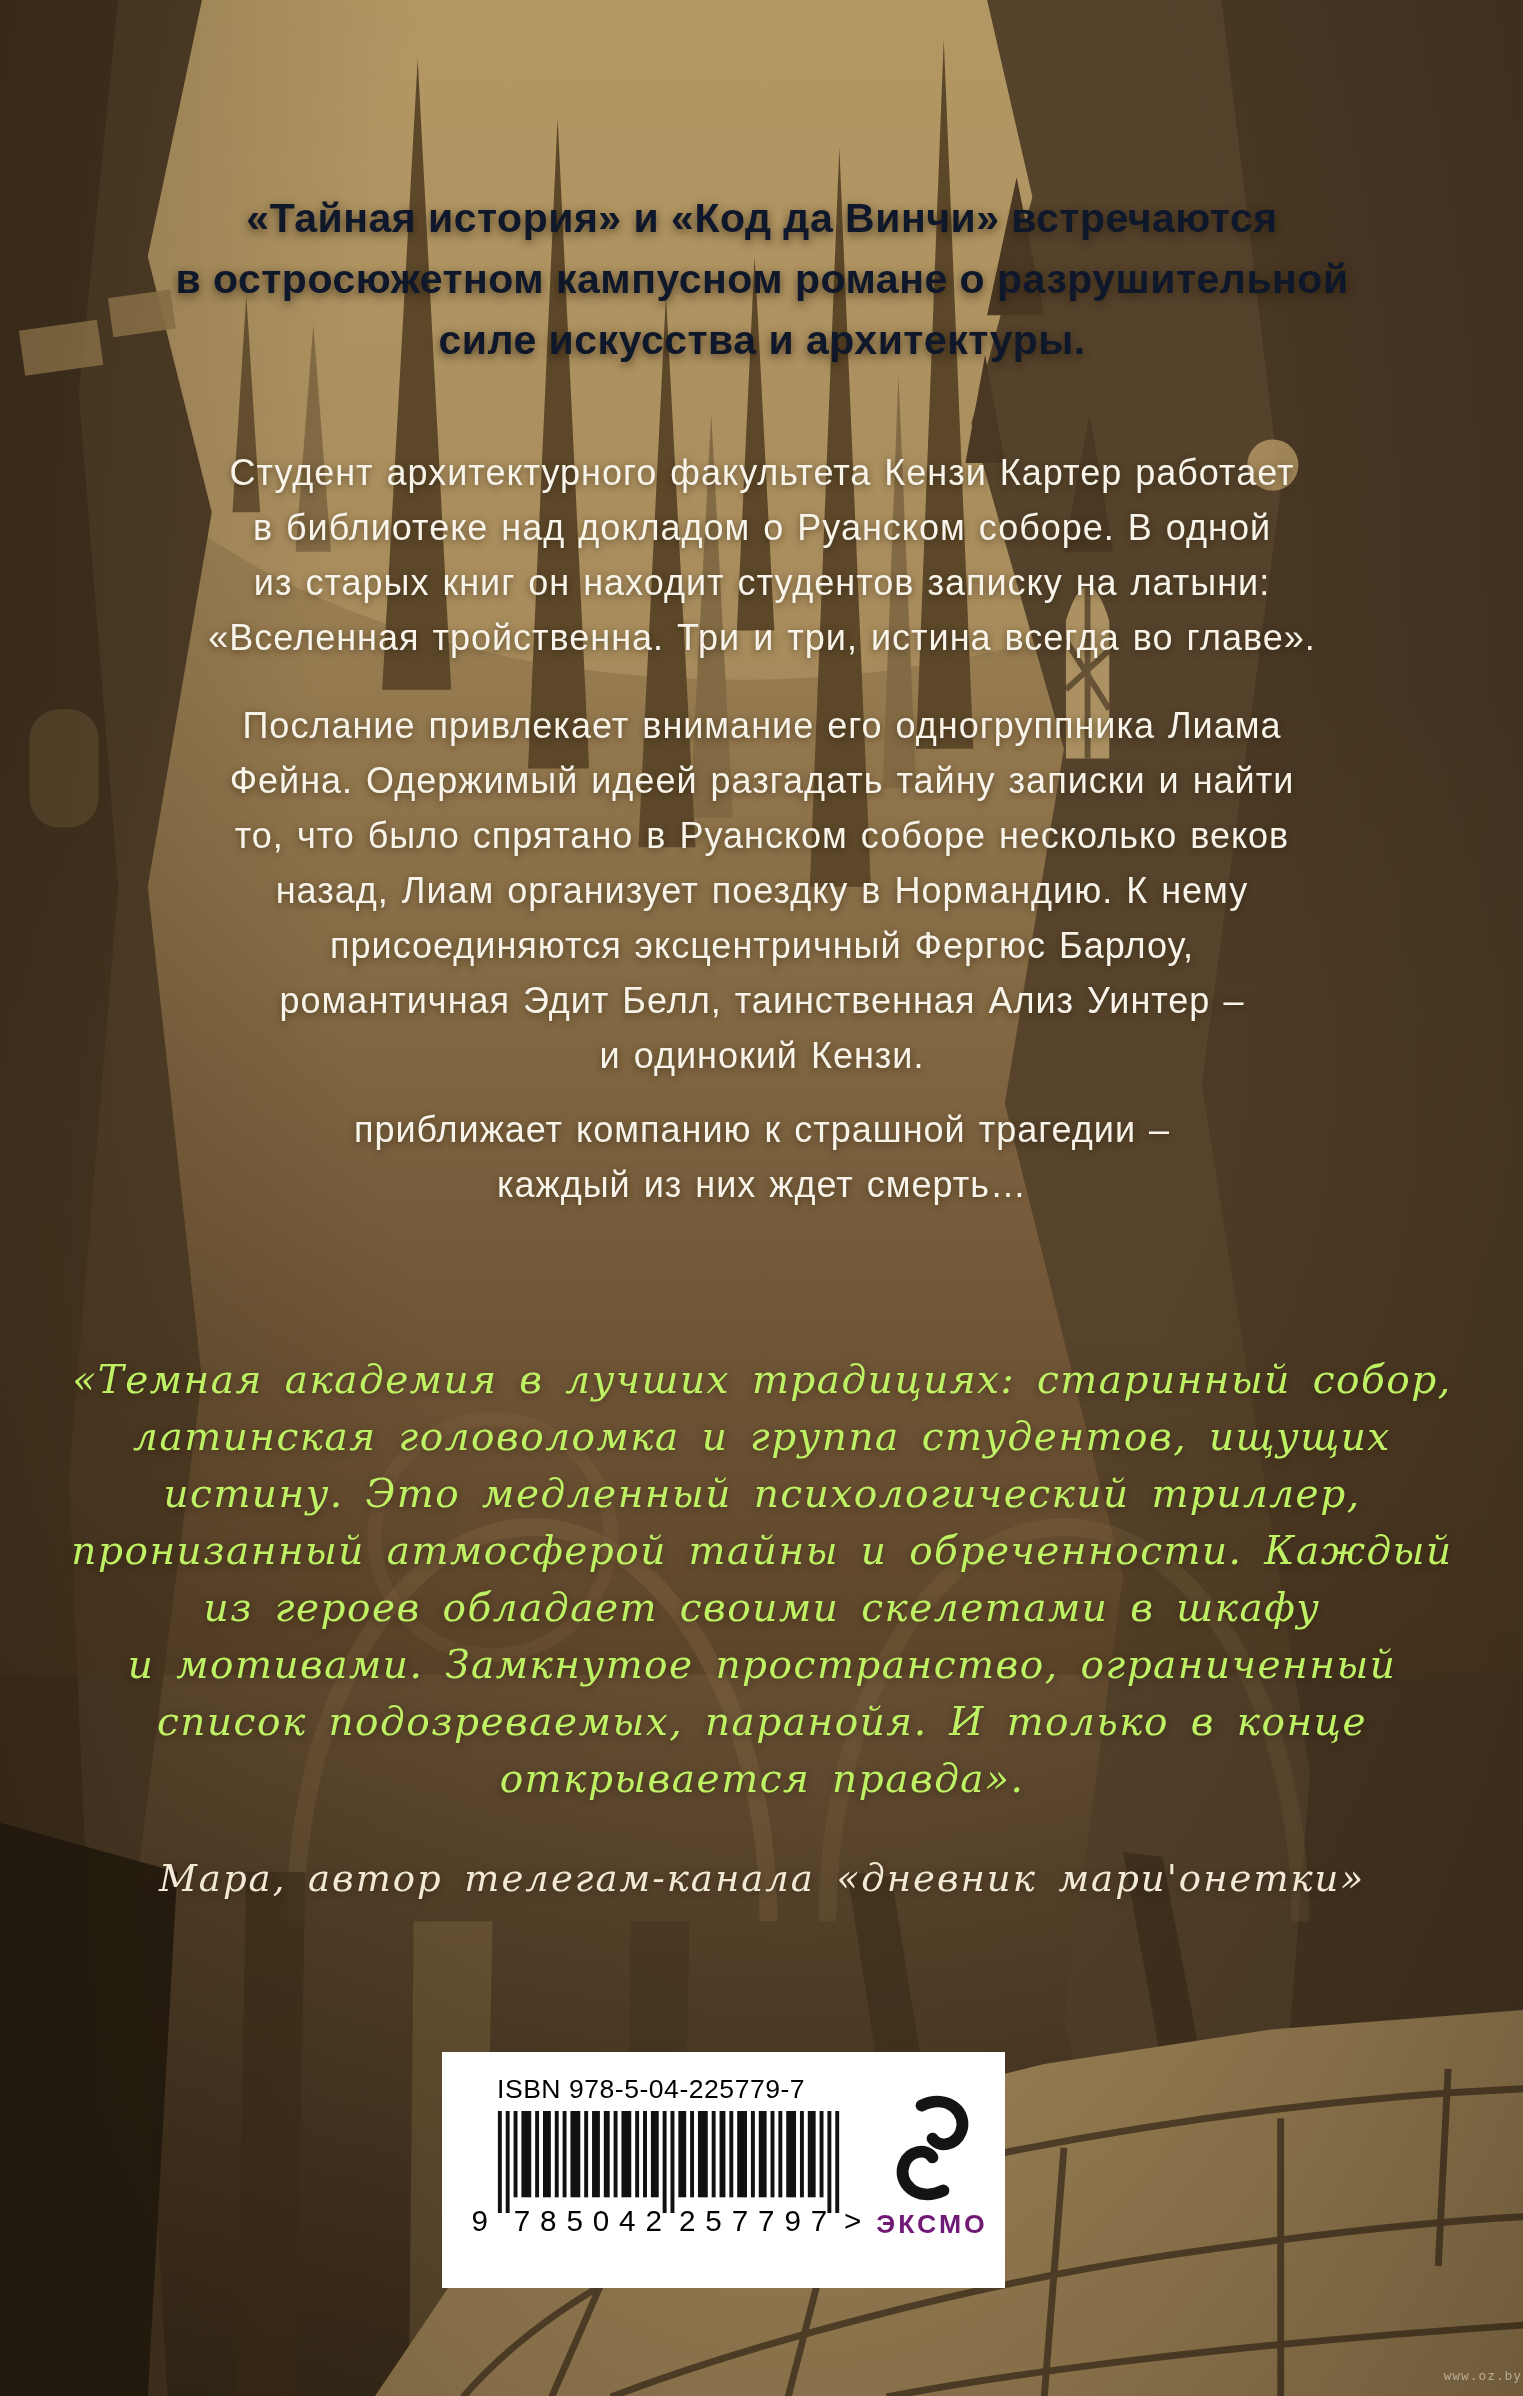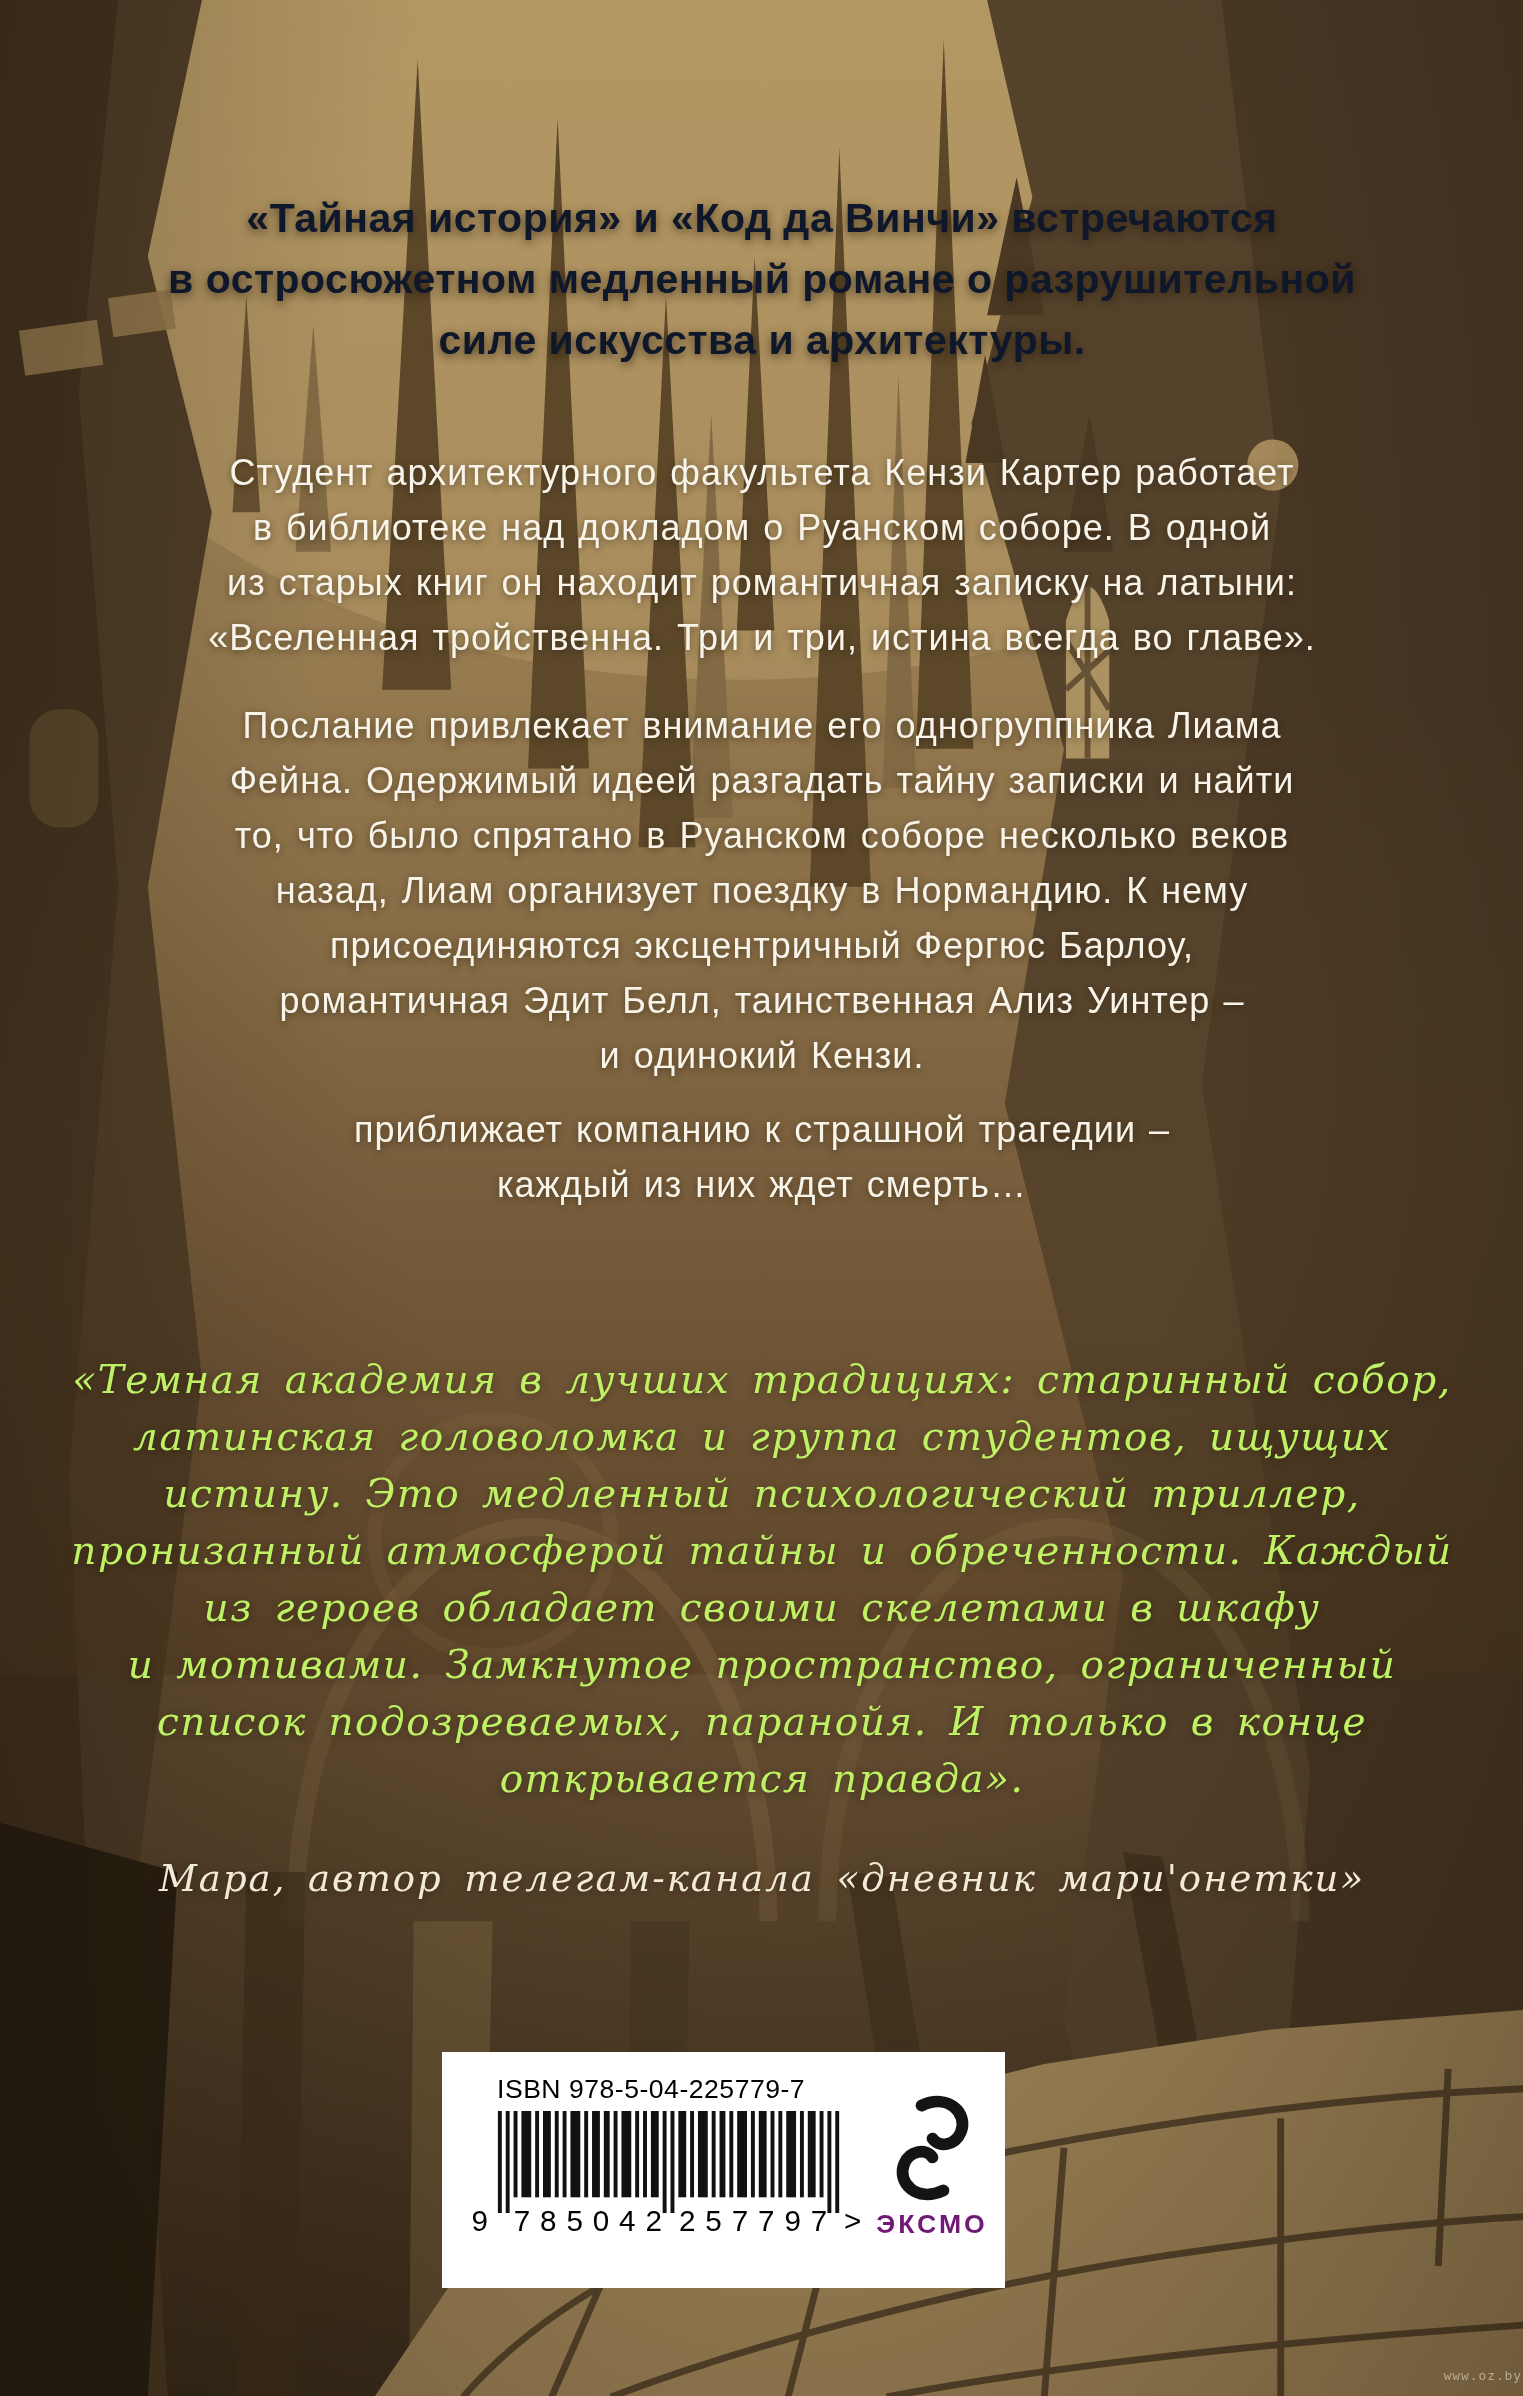--- a/index.html
+++ b/index.html
@@ -116,28 +116,28 @@
       <path d="M1060,2433 L1080,2180"></path>
       <path d="M1300,2433 L1300,2150"></path>
       <path d="M1460,2300 L1470,2100"></path>
     </g>
     <path d="M0,1850 L180,1900 L150,2433 L0,2433 Z" fill="#241b10" opacity=".9"></path>
   </svg>
   <div class="vignette"></div>
 
   <div class="textblock header">
     <div>«Тайная история» и «Код да Винчи» встречаются</div>
-    <div>в остросюжетном медленный романе о разрушительной</div>
+    <div>в остросюжетном кампусном романе о разрушительной</div>
     <div>силе искусства и архитектуры.</div>
   </div>
 
   <div class="textblock bodytext p1">
     <div>Студент архитектурного факультета Кензи Картер работает</div>
     <div>в библиотеке над докладом о Руанском соборе. В одной</div>
-    <div>из старых книг он находит романтичная записку на латыни:</div>
+    <div>из старых книг он находит студентов записку на латыни:</div>
     <div>«Вселенная тройственна. Три и три, истина всегда во главе».</div>
   </div>
 
   <div class="textblock bodytext p2">
     <div>Послание привлекает внимание его одногруппника Лиама</div>
     <div>Фейна. Одержимый идеей разгадать тайну записки и найти</div>
     <div>то, что было спрятано в Руанском соборе несколько веков</div>
     <div>назад, Лиам организует поездку в Нормандию. К нему</div>
     <div>присоединяются эксцентричный Фергюс Барлоу,</div>
     <div>романтичная Эдит Белл, таинственная Ализ Уинтер –</div>

